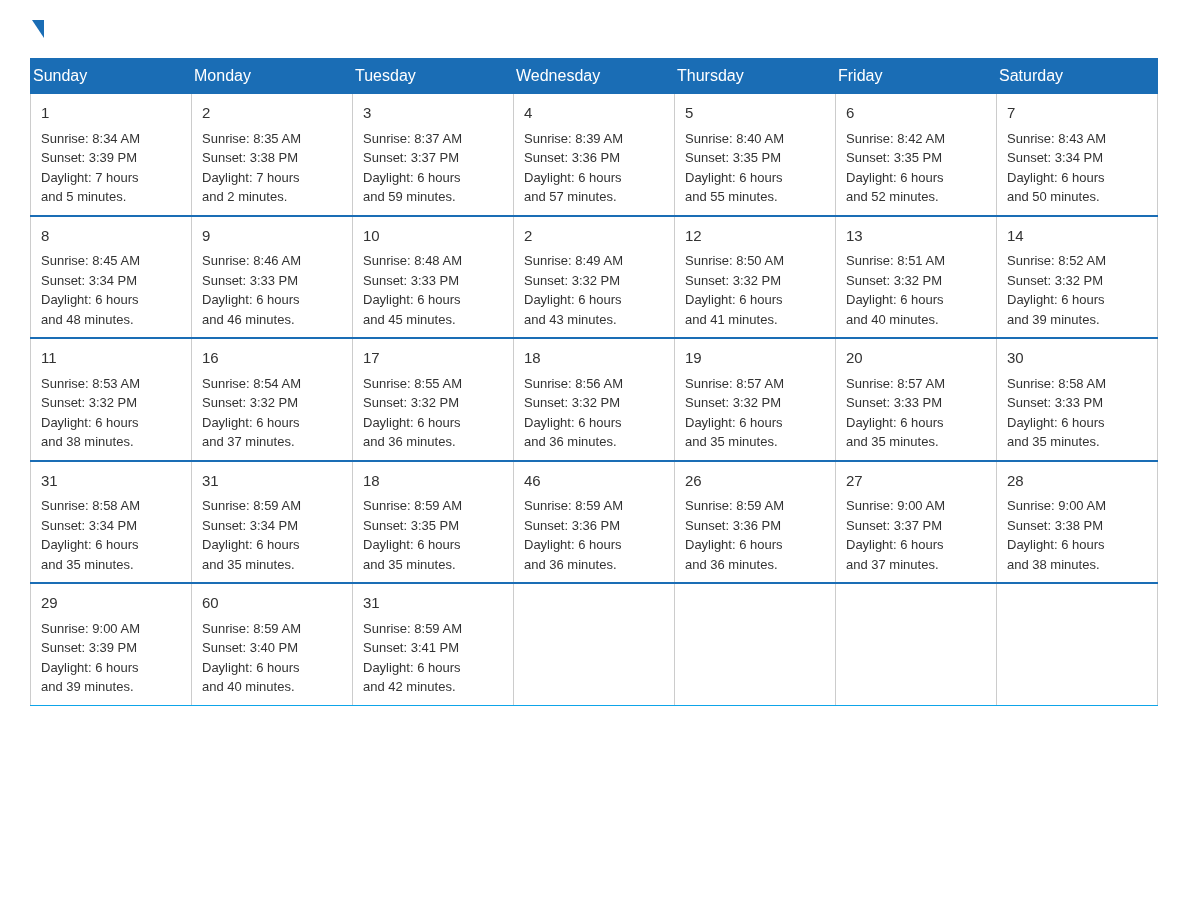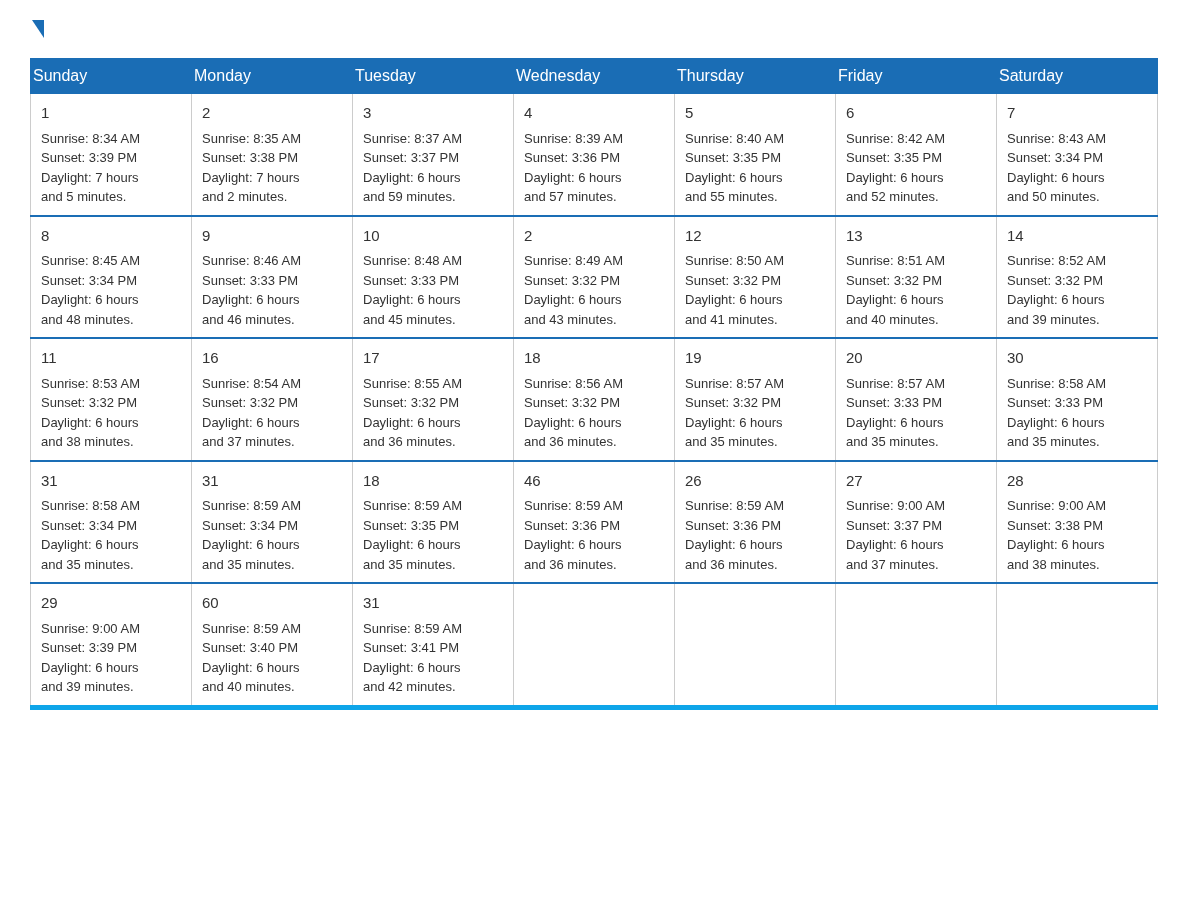--- a/index.html
+++ b/index.html
@@ -80,21 +80,21 @@
     .calendar td .day-num {
       font-size: 15px;
       font-weight: normal;
       display: block;
       margin-bottom: 4px;
     }
     .calendar tr td {
       border-bottom: 2px solid #1a6db5;
     }
     .calendar tr:last-child td {
-      border-bottom: 5px solid #0ea5e9;
+      border-bottom: 1px solid #0ea5e9;
       margin-left: 8px;
     }
     .empty-cell {
       background: #fff;
     }
   </style>
 </head>
 <body>
 
 <div class="header">

